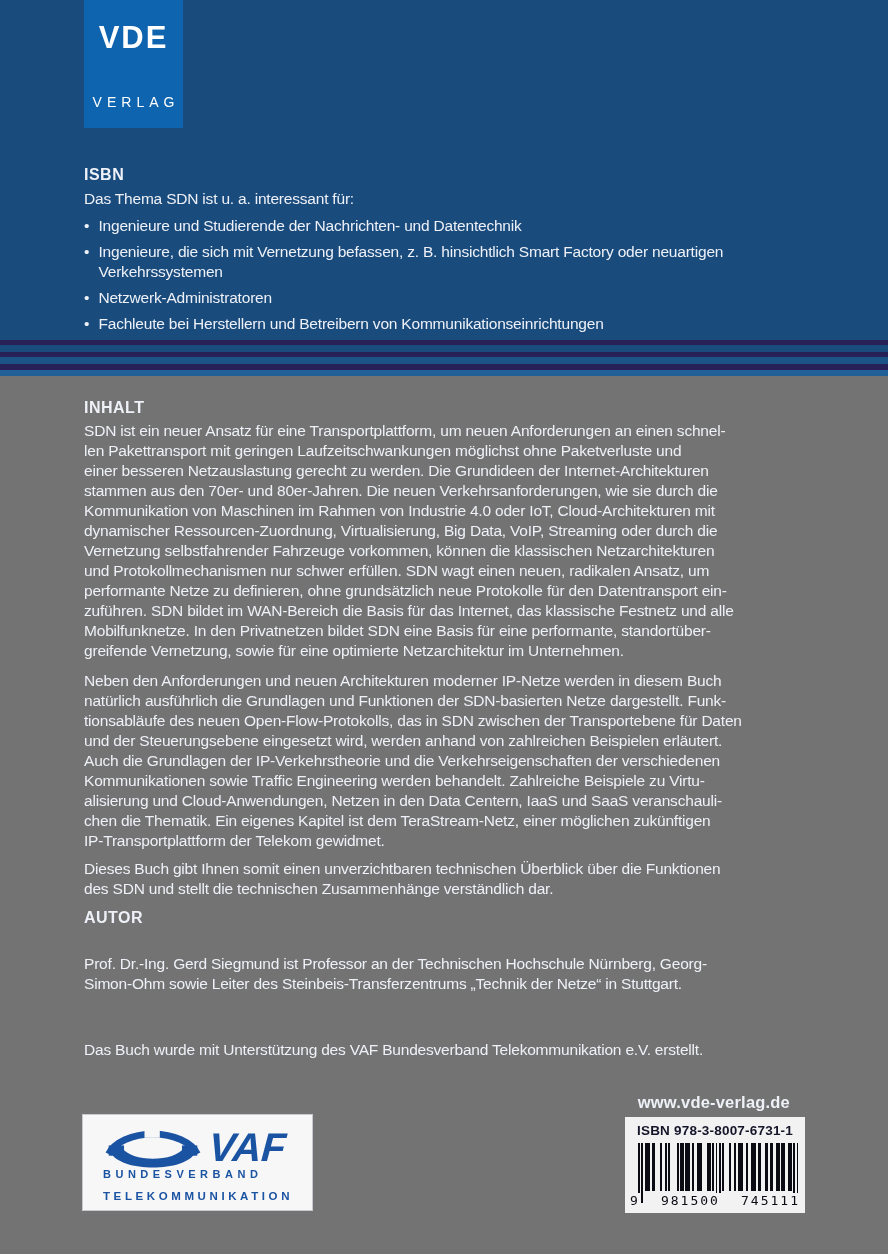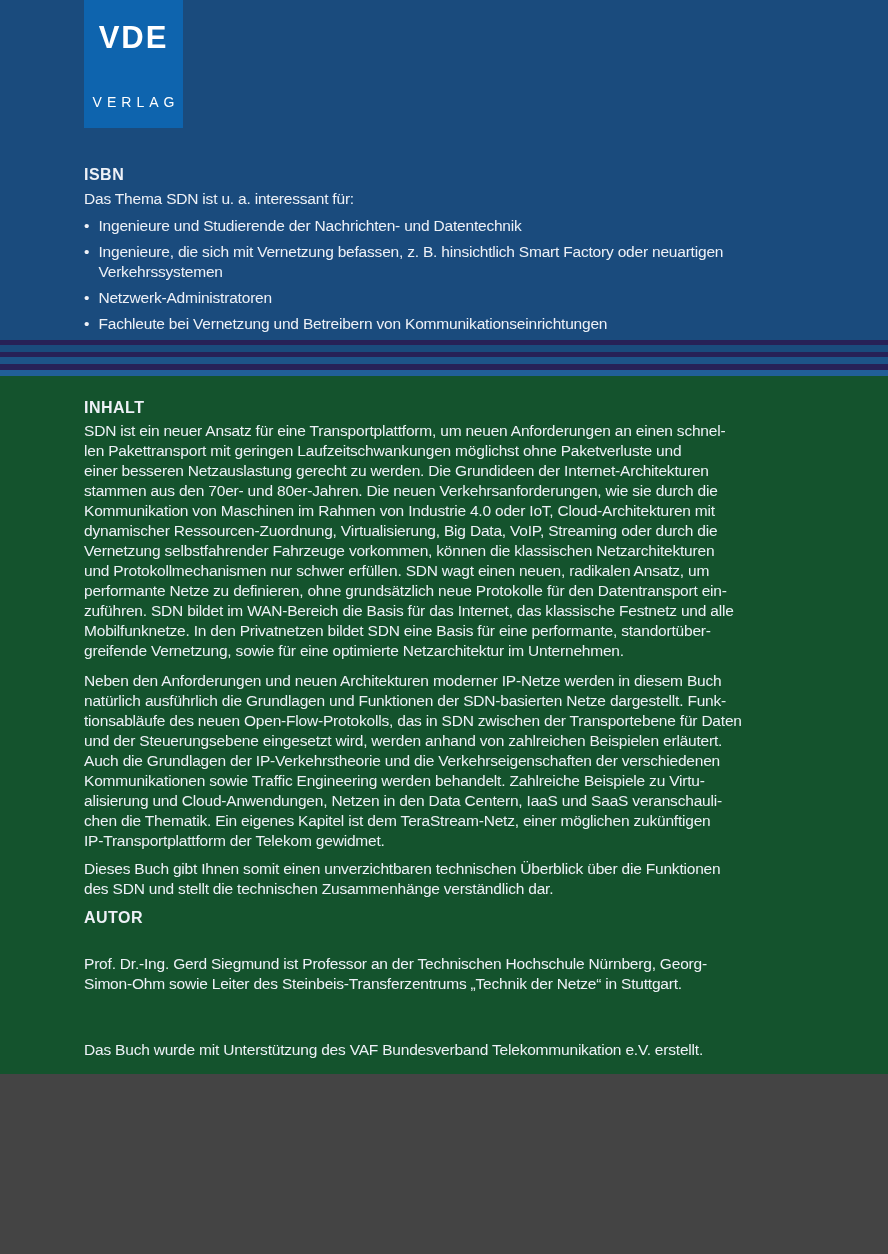--- a/index.html
+++ b/index.html
@@ -1,18 +1,18 @@
 <!DOCTYPE html>
 <html><head>
 <meta charset="utf-8">
 <style>
   html,body{margin:0;padding:0;background:#444;}
   #page{
-    position:relative; width:888px; height:1074px; overflow:hidden;
-    background:#14532d;
+    position:relative; width:888px; height:1254px; overflow:hidden;
+    background:#737373;
     font-family:"Liberation Sans", sans-serif;
   }
   .bg-top{position:absolute;top:0;left:0;right:0;height:340px;background:#1a4b7d;}
   .bg-stripes{
     position:absolute;top:340px;left:0;right:0;height:36px;
     background:linear-gradient(
       #272157 0px, #272157 5px,
       #1a4b7d 5px, #1a4b7d 12px,
       #272157 12px, #272157 17px,
       #1d5488 17px, #1d5488 24px,
@@ -66,21 +66,21 @@
         <span class="body">Ingenieure und Studierende der Nachrichten- und Datentechnik</span>
       </div>
     <div class="item">
         <span class="body">Ingenieure, die sich mit Vernetzung befassen, z. B. hinsichtlich Smart Factory oder neuartigen
 Verkehrssystemen</span>
       </div>
     <div class="item">
         <span class="body">Netzwerk-Administratoren</span>
       </div>
     <div class="item">
-        <span class="body">Fachleute bei Vernetzung und Betreibern von Kommunikationseinrichtungen</span>
+        <span class="body">Fachleute bei Herstellern und Betreibern von Kommunikationseinrichtungen</span>
       </div>
   </div>
 
   <div class="txt heading" style="top:398px;">INHALT</div>
   <div class="txt body" style="top:421px;">SDN ist ein neuer Ansatz für eine Transportplattform, um neuen Anforderungen an einen schnel-
 len Pakettransport mit geringen Laufzeitschwankungen möglichst ohne Paketverluste und
 einer besseren Netzauslastung gerecht zu werden. Die Grundideen der Internet-Architekturen
 stammen aus den 70er- und 80er-Jahren. Die neuen Verkehrsanforderungen, wie sie durch die
 Kommunikation von Maschinen im Rahmen von Industrie 4.0 oder IoT, Cloud-Architekturen mit
 dynamischer Ressourcen-Zuordnung, Virtualisierung, Big Data, VoIP, Streaming oder durch die

